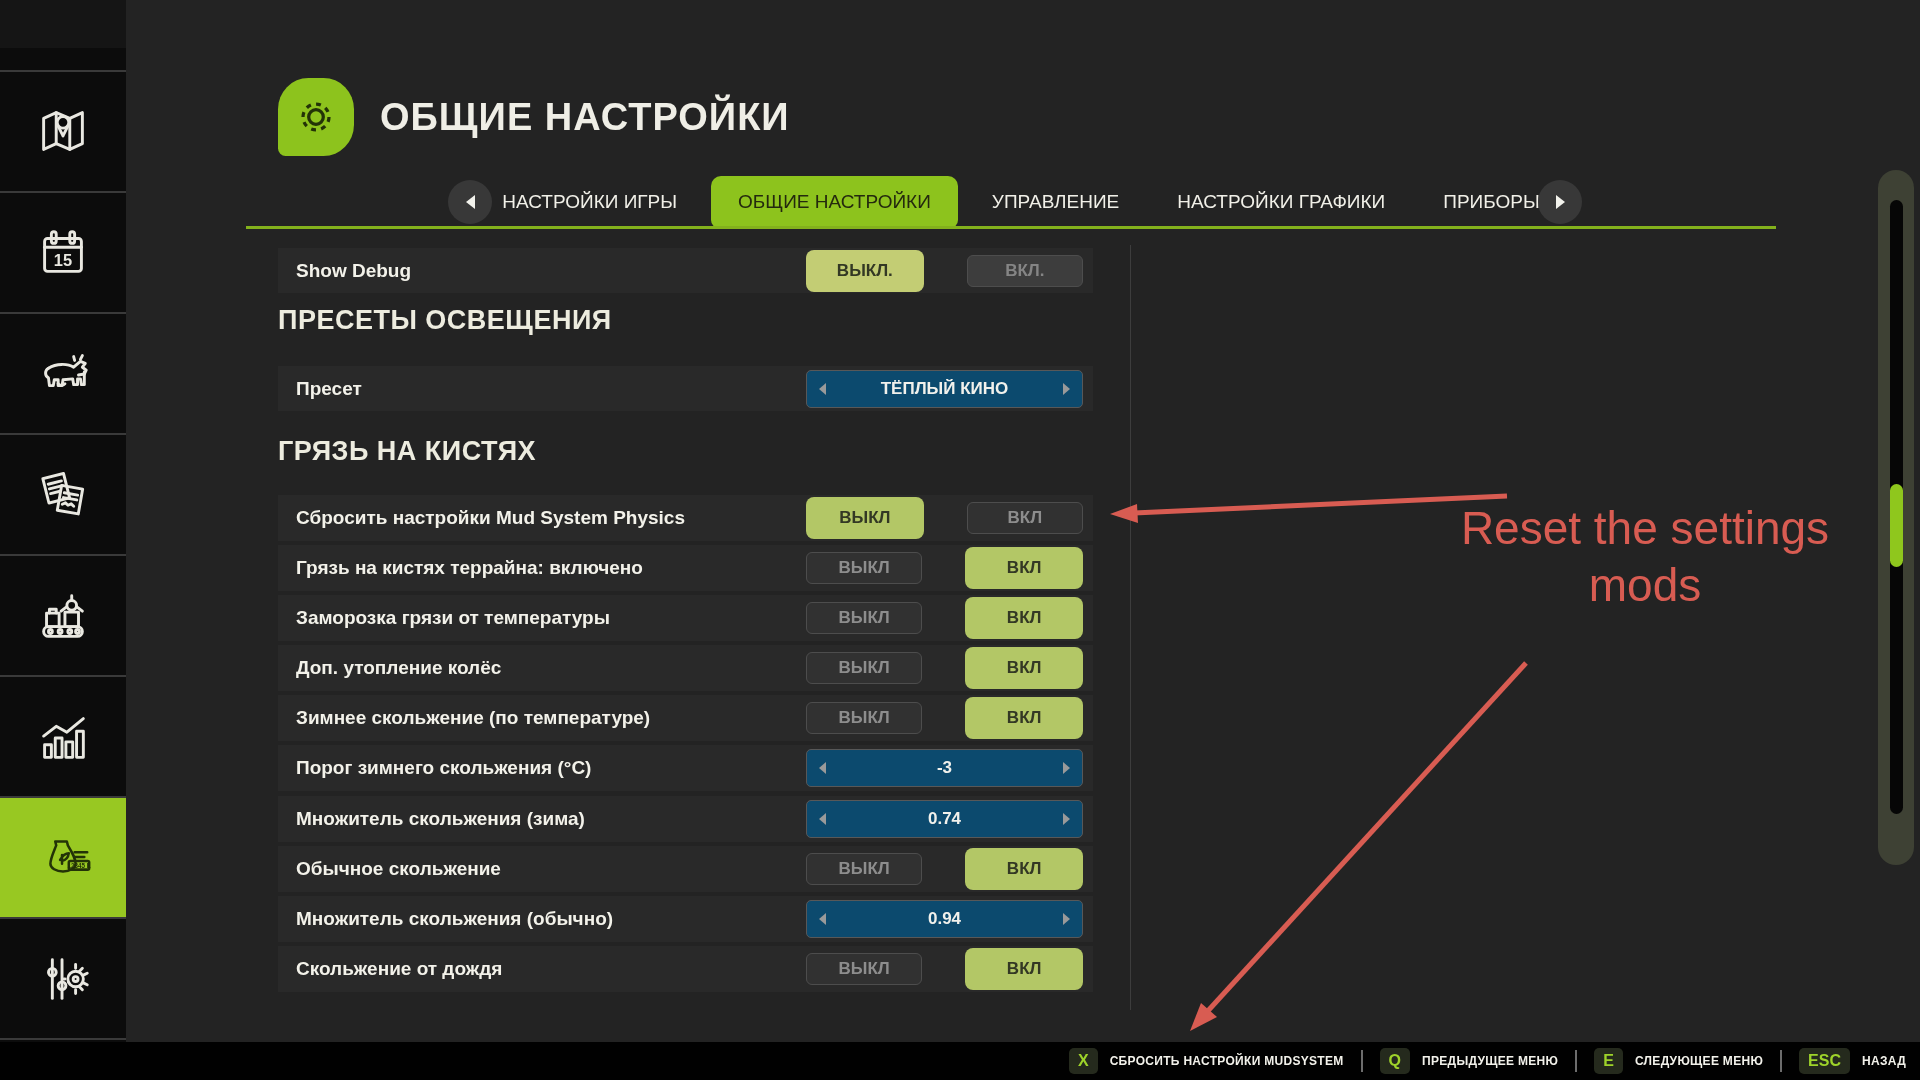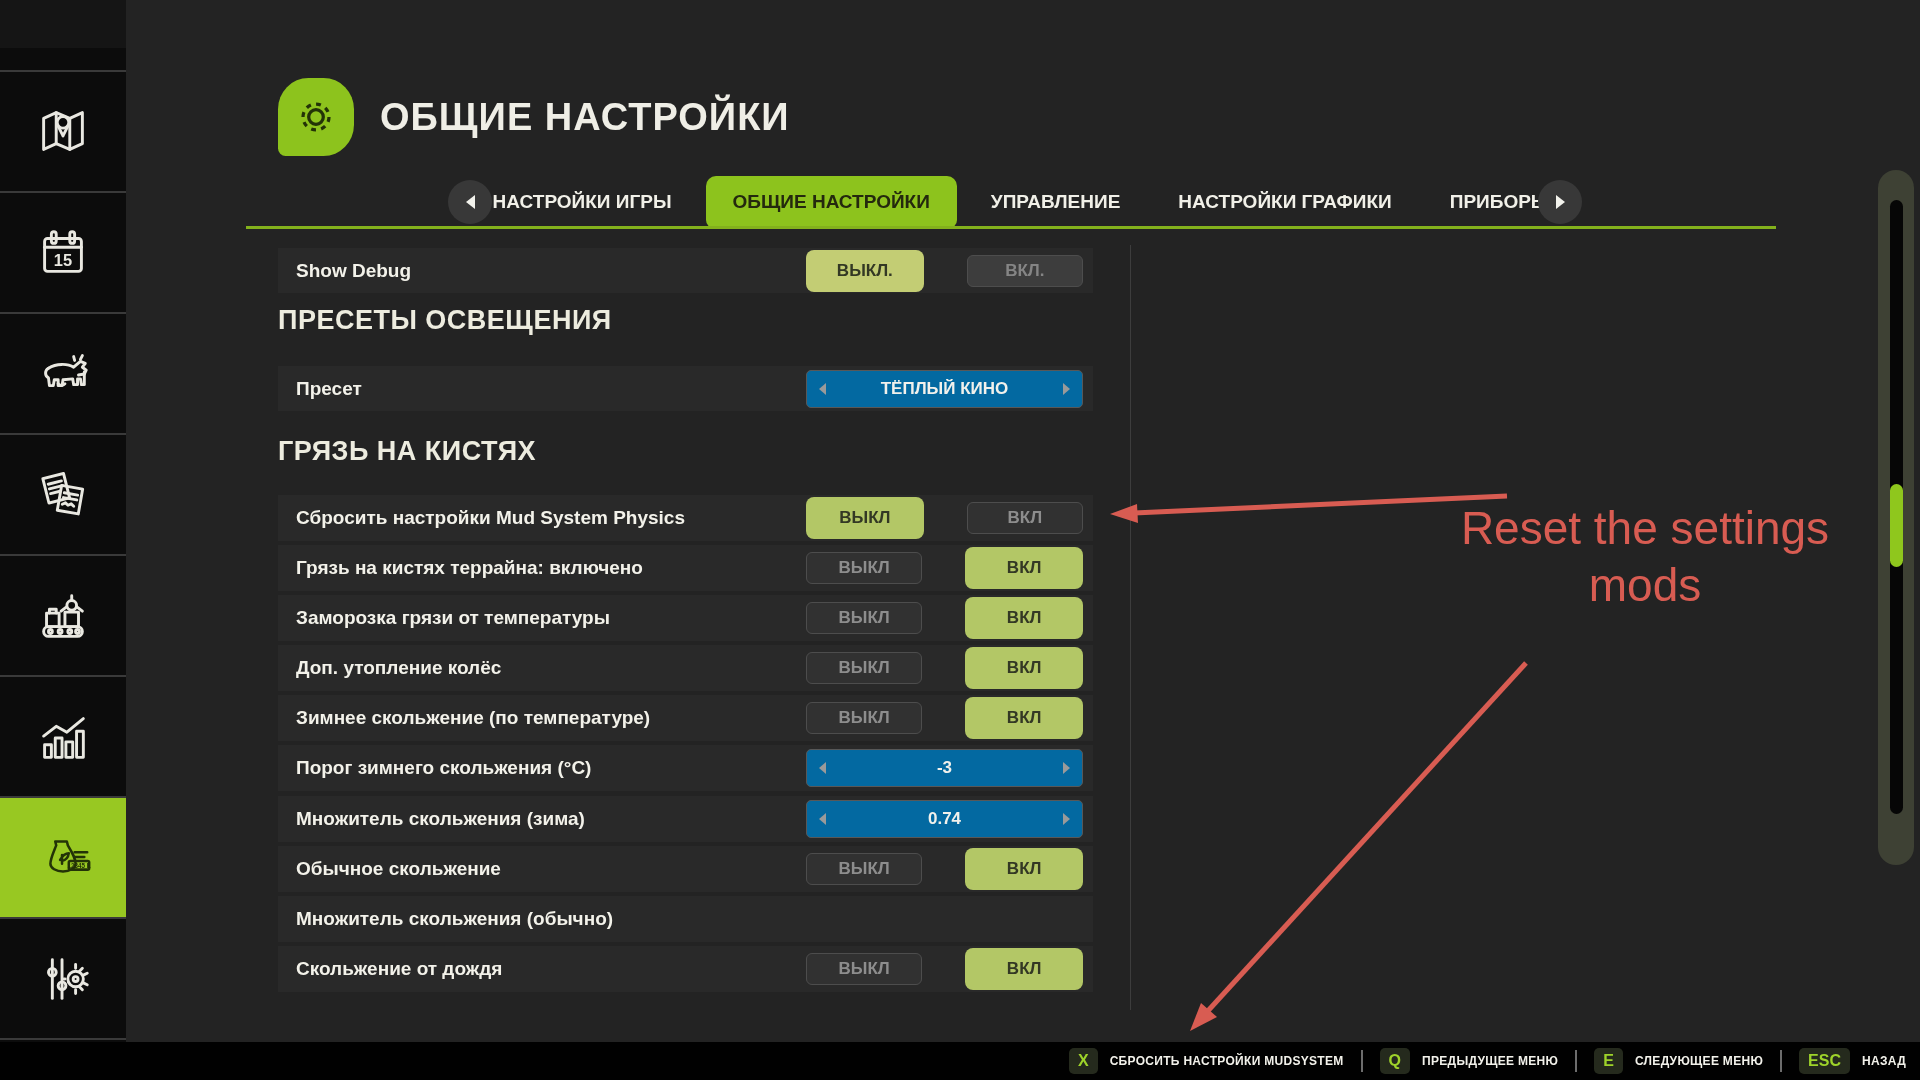--- a/index.html
+++ b/index.html
@@ -32,21 +32,21 @@
   
   .tabbar { position:absolute; left:0; top:176px; width:1794px; height:52px; }
   .tab-underline { position:absolute; left:120px; top:50px; width:1530px; height:3px; background:#83b11c; }
   .tab-circle { position:absolute; top:4px; width:44px; height:44px; border-radius:50%; background:#383838;
                 display:flex; align-items:center; justify-content:center; cursor:pointer; }
   .tab-circle.left  { left:322px; }
   .tab-circle.right { left:1412px; }
   .tri-left  { width:0; height:0; border-top:7px solid transparent; border-bottom:7px solid transparent; border-right:9px solid #f2f2ec; }
   .tri-right { width:0; height:0; border-top:7px solid transparent; border-bottom:7px solid transparent; border-left:9px solid #f2f2ec; }
   .tabs { position:absolute; left:390px; width:1010px; height:52px; display:flex; justify-content:center; align-items:stretch; gap:10px; }
-  .tab { display:flex; align-items:center; padding:0 24px; font-size:19px; font-weight:700; color:#f1f0e8;
+  .tab { display:flex; align-items:center; padding:0 24px; font-size:19px; font-weight:400; color:#f1f0e8;
          white-space:nowrap; cursor:pointer; }
   .tab.active { background:#8dc31d; color:#24290e; border-radius:10px 10px 8px 8px; padding:0 27px; }
 
   
   .row { position:absolute; left:152px; width:815px; height:46px; background:#292929;
          display:flex; align-items:center; }
   .row-label { padding-left:18px; font-size:19px; font-weight:700; color:#f3f2ea; }
   .section-title { position:absolute; left:152px; font-size:27px; font-weight:600; color:#edecdf; letter-spacing:0.5px; }
   .divider-v { position:absolute; left:1004px; top:245px; width:1px; height:765px; background:#3d3d3d; }
 
@@ -54,21 +54,21 @@
   
   .toggle { width:277px; justify-content:center;gap:43px; }
   .tbtn { width:138px; height:32px; display:flex; align-items:center; justify-content:center;
           font-size:17px; font-weight:700; color:#8d8d8d; background:#313131; border:1px solid #4d4d4d;
           border-radius:6px; cursor:pointer; }
   .toggle.state-off .opt-off, .toggle.state-on .opt-on {
           background:#b3c766; color:#333824; border:none; height:42px; width:140px; border-radius:8px; z-index:2; }
   .toggle.debug .opt-on { background:#3d3d3d; color:#858585; }
   .toggle.debug.state-off .opt-off { background:#c3cd74; }
   
-  .selector { width:277px; height:38px; background:#0369a1; border:1px solid #585858; border-radius:5px;
+  .selector { width:277px; height:38px; background:#0c4a6e; border:1px solid #585858; border-radius:5px;
               display:flex; align-items:center; justify-content:space-between; padding:0 12px; }
   .sel-val { font-size:17px; font-weight:700; color:#f1f1ec; flex:1; text-align:center; }
   .sel-left  { width:0; height:0; border-top:6px solid transparent; border-bottom:6px solid transparent; border-right:7px solid #9a9a9a; cursor:pointer; }
   .sel-right { width:0; height:0; border-top:6px solid transparent; border-bottom:6px solid transparent; border-left:7px solid #9a9a9a; cursor:pointer; }
 
   
   .scroll-wrap { position:absolute; left:1878px; top:170px; width:36px; height:695px; background:#3e4134; border-radius:18px; }
   .scroll-track { position:absolute; left:1890px; top:200px; width:13px; height:614px; background:#060606; border-radius:7px; }
   .scroll-thumb { position:absolute; left:1890px; top:484px; width:13px; height:83px; background:#8fc71d; border-radius:7px; cursor:grab; }
 
@@ -302,20 +302,25 @@
     <div class="row" style="top:846px;">
       <span class="row-label">Обычное скольжение</span>
       <div class="ctrl toggle state-on">
         <div class="tbtn opt-off">ВЫКЛ</div>
         <div class="tbtn opt-on">ВКЛ</div>
       </div>
     </div>
 
     <div class="row" style="top:896px;">
       <span class="row-label">Множитель скольжения (обычно)</span>
+      <div class="ctrl selector">
+        <span class="sel-left"></span>
+        <span class="sel-val">0.94</span>
+        <span class="sel-right"></span>
+      </div>
     </div>
 
     <div class="row" style="top:946px;">
       <span class="row-label">Скольжение от дождя</span>
       <div class="ctrl toggle state-on">
         <div class="tbtn opt-off">ВЫКЛ</div>
         <div class="tbtn opt-on">ВКЛ</div>
       </div>
     </div>
   </div>

